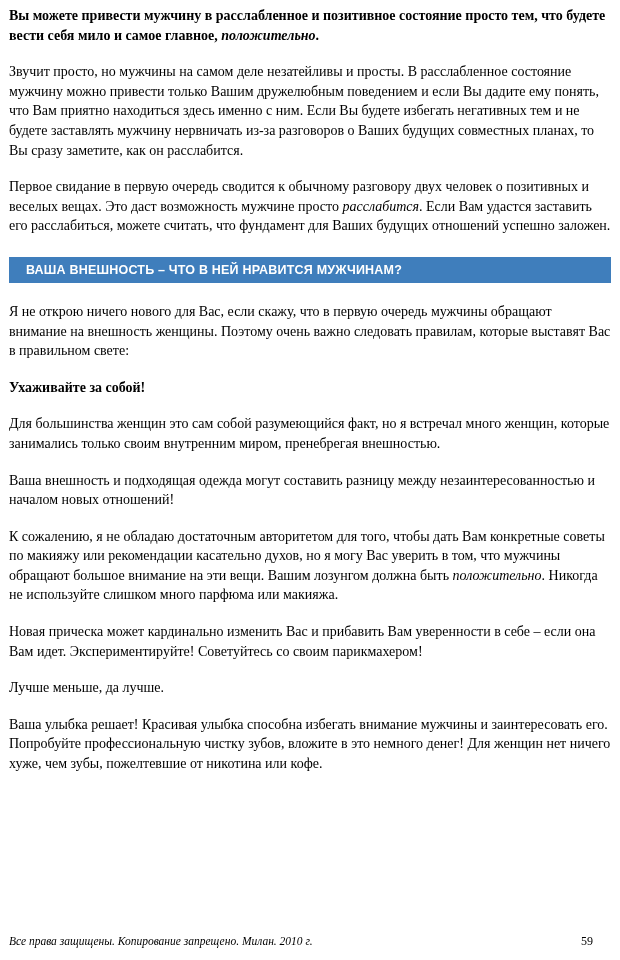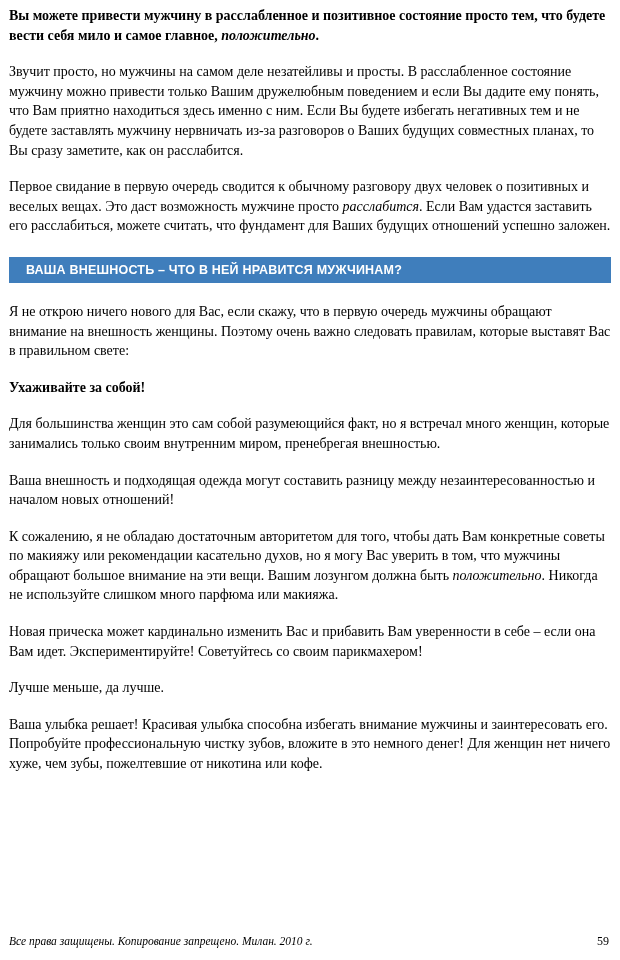--- a/index.html
+++ b/index.html
@@ -25,21 +25,21 @@
     font-weight: 700;
     font-size: 12.5px;
     line-height: 15px;
     letter-spacing: 0.2px;
     padding: 6px 8px 5px 17px;
     margin: 21px 0 19px 0;
   }
   .footer {
     position: absolute;
     left: 9px;
-    right: 11px;
+    right: 27px;
     bottom: 11px;
     display: flex;
     justify-content: space-between;
     align-items: baseline;
     margin-top: 16px;
   }
   .copyright { font-style: italic; font-size: 11.5px; }
   .page-num { font-size: 12px; }
 </style>
 </head>

